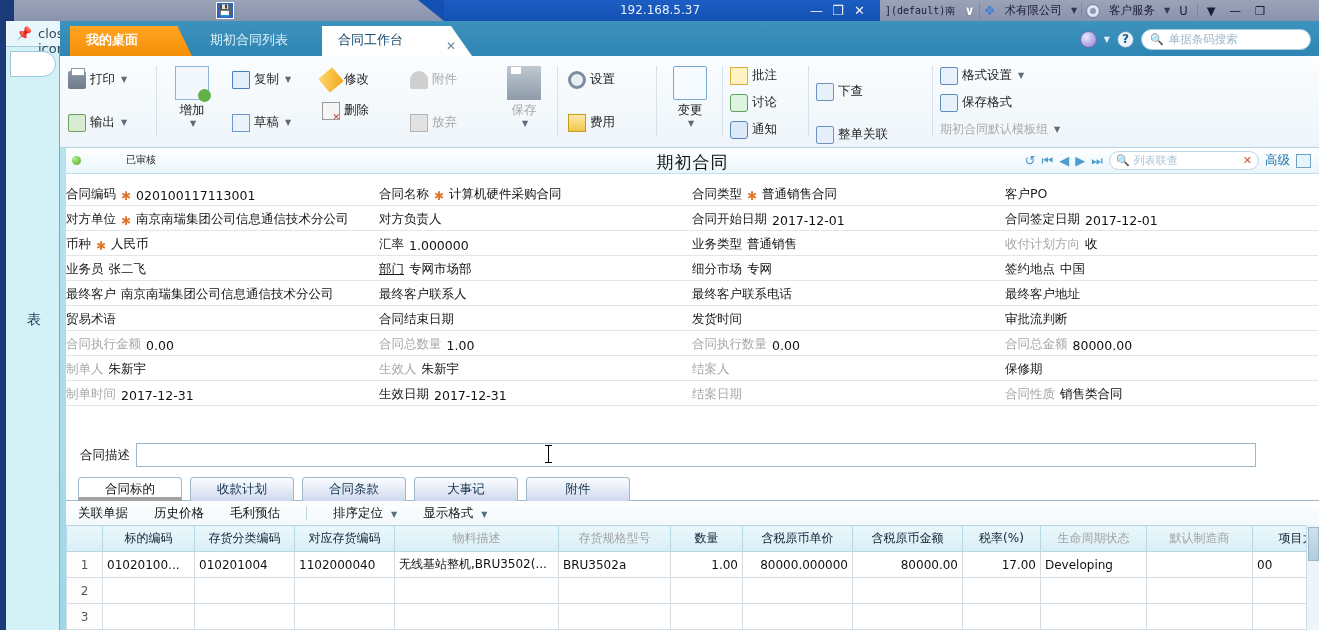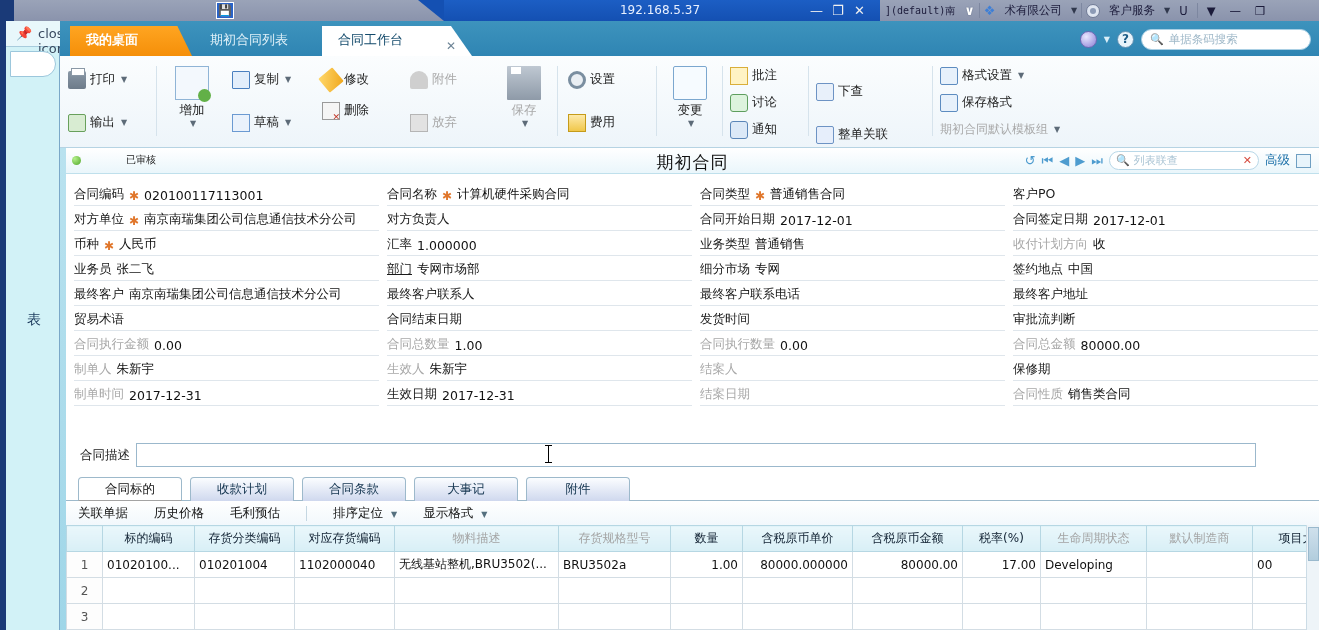--- a/index.html
+++ b/index.html
@@ -143,21 +143,21 @@
   .nav-search { width:150px; height:19px; border:1px solid #b9d8e8; border-radius:10px;
     background:#fff; display:flex; align-items:center; padding:0 6px; gap:4px; }
   .nav-search .ph { color:#aac4d4; font-size:11px; }
   .nav-x { color:#d64b3e; font-size:11px; margin-left:auto; }
   .nav-adv { color:#1a6fa8; font-size:12.5px; }
   .nav-grid-ico { width:15px;height:14px;background:#e8f4fb;border:1px solid #6f9fc2; }
 
   
   .form { position:absolute; left:6px; top:26px; width:1253px; height:365px; padding:8px 0 0 0; }
   .fcols { display:flex; }
-  .fcol { width:313px; padding-left:8px; }
+  .fcol { width:313px; }
   .frow { height:24px; display:flex; align-items:flex-end; gap:5px;
      border-bottom:1px solid #dfe6ec; margin-bottom:1px; padding-bottom:2px; }
   .flabel { font-size:12.5px; color:#1a1a1a; white-space:nowrap; }
   .flabel.gray { color:#a8a8a8; }
   .flabel.ul { text-decoration:underline; }
   .freq { color:#e0762b; font-size:12px; }
   .fval { font-size:12.5px; color:#111; white-space:nowrap; overflow:hidden; }
 
   .desc-row { position:absolute; left:14px; top:268px; width:1220px; height:26px;
      display:flex; align-items:center; gap:6px; }
@@ -166,21 +166,21 @@
   .caretI::before,.caretI::after{content:"";position:absolute;left:-3px;width:7px;height:1px;background:#000;}
   .caretI::before{top:0;} .caretI::after{bottom:0;}
 
   
   .ltabs { position:absolute; left:6px; top:327px; width:1253px; height:26px;
      border-bottom:1px solid #9db9cb; }
   .ltab { position:absolute; top:2px; height:24px; line-height:22px; font-size:12.5px;
      padding:0 14px; border:1px solid #9db9cb; border-bottom:none;
      background:linear-gradient(#fbfdff,#cfd8ee); color:#12334e;
      border-radius:4px 4px 0 0; text-align:center; }
-  .ltab.active { background:#ffffff; color:#111; border-bottom:1px solid #a3a3a3; }
+  .ltab.active { background:#ffffff; color:#111; border-bottom:4px solid #a3a3a3; }
 
   .subtools { position:absolute; left:6px; top:353px; width:1253px; height:24px;
      background:linear-gradient(#ffffff,#f2f8fc); display:flex; align-items:center;
      gap:26px; padding-left:12px; font-size:12.5px; color:#111; }
   .subtools .sep { width:1px; height:15px; background:#c5d7e2; }
   .subtools .dd { font-size:8px; color:#55707f; margin-left:4px; }
 
   
   .grid { position:absolute; left:6px; top:377px; width:1253px; height:105px;
      background:#fff; overflow:hidden; }

